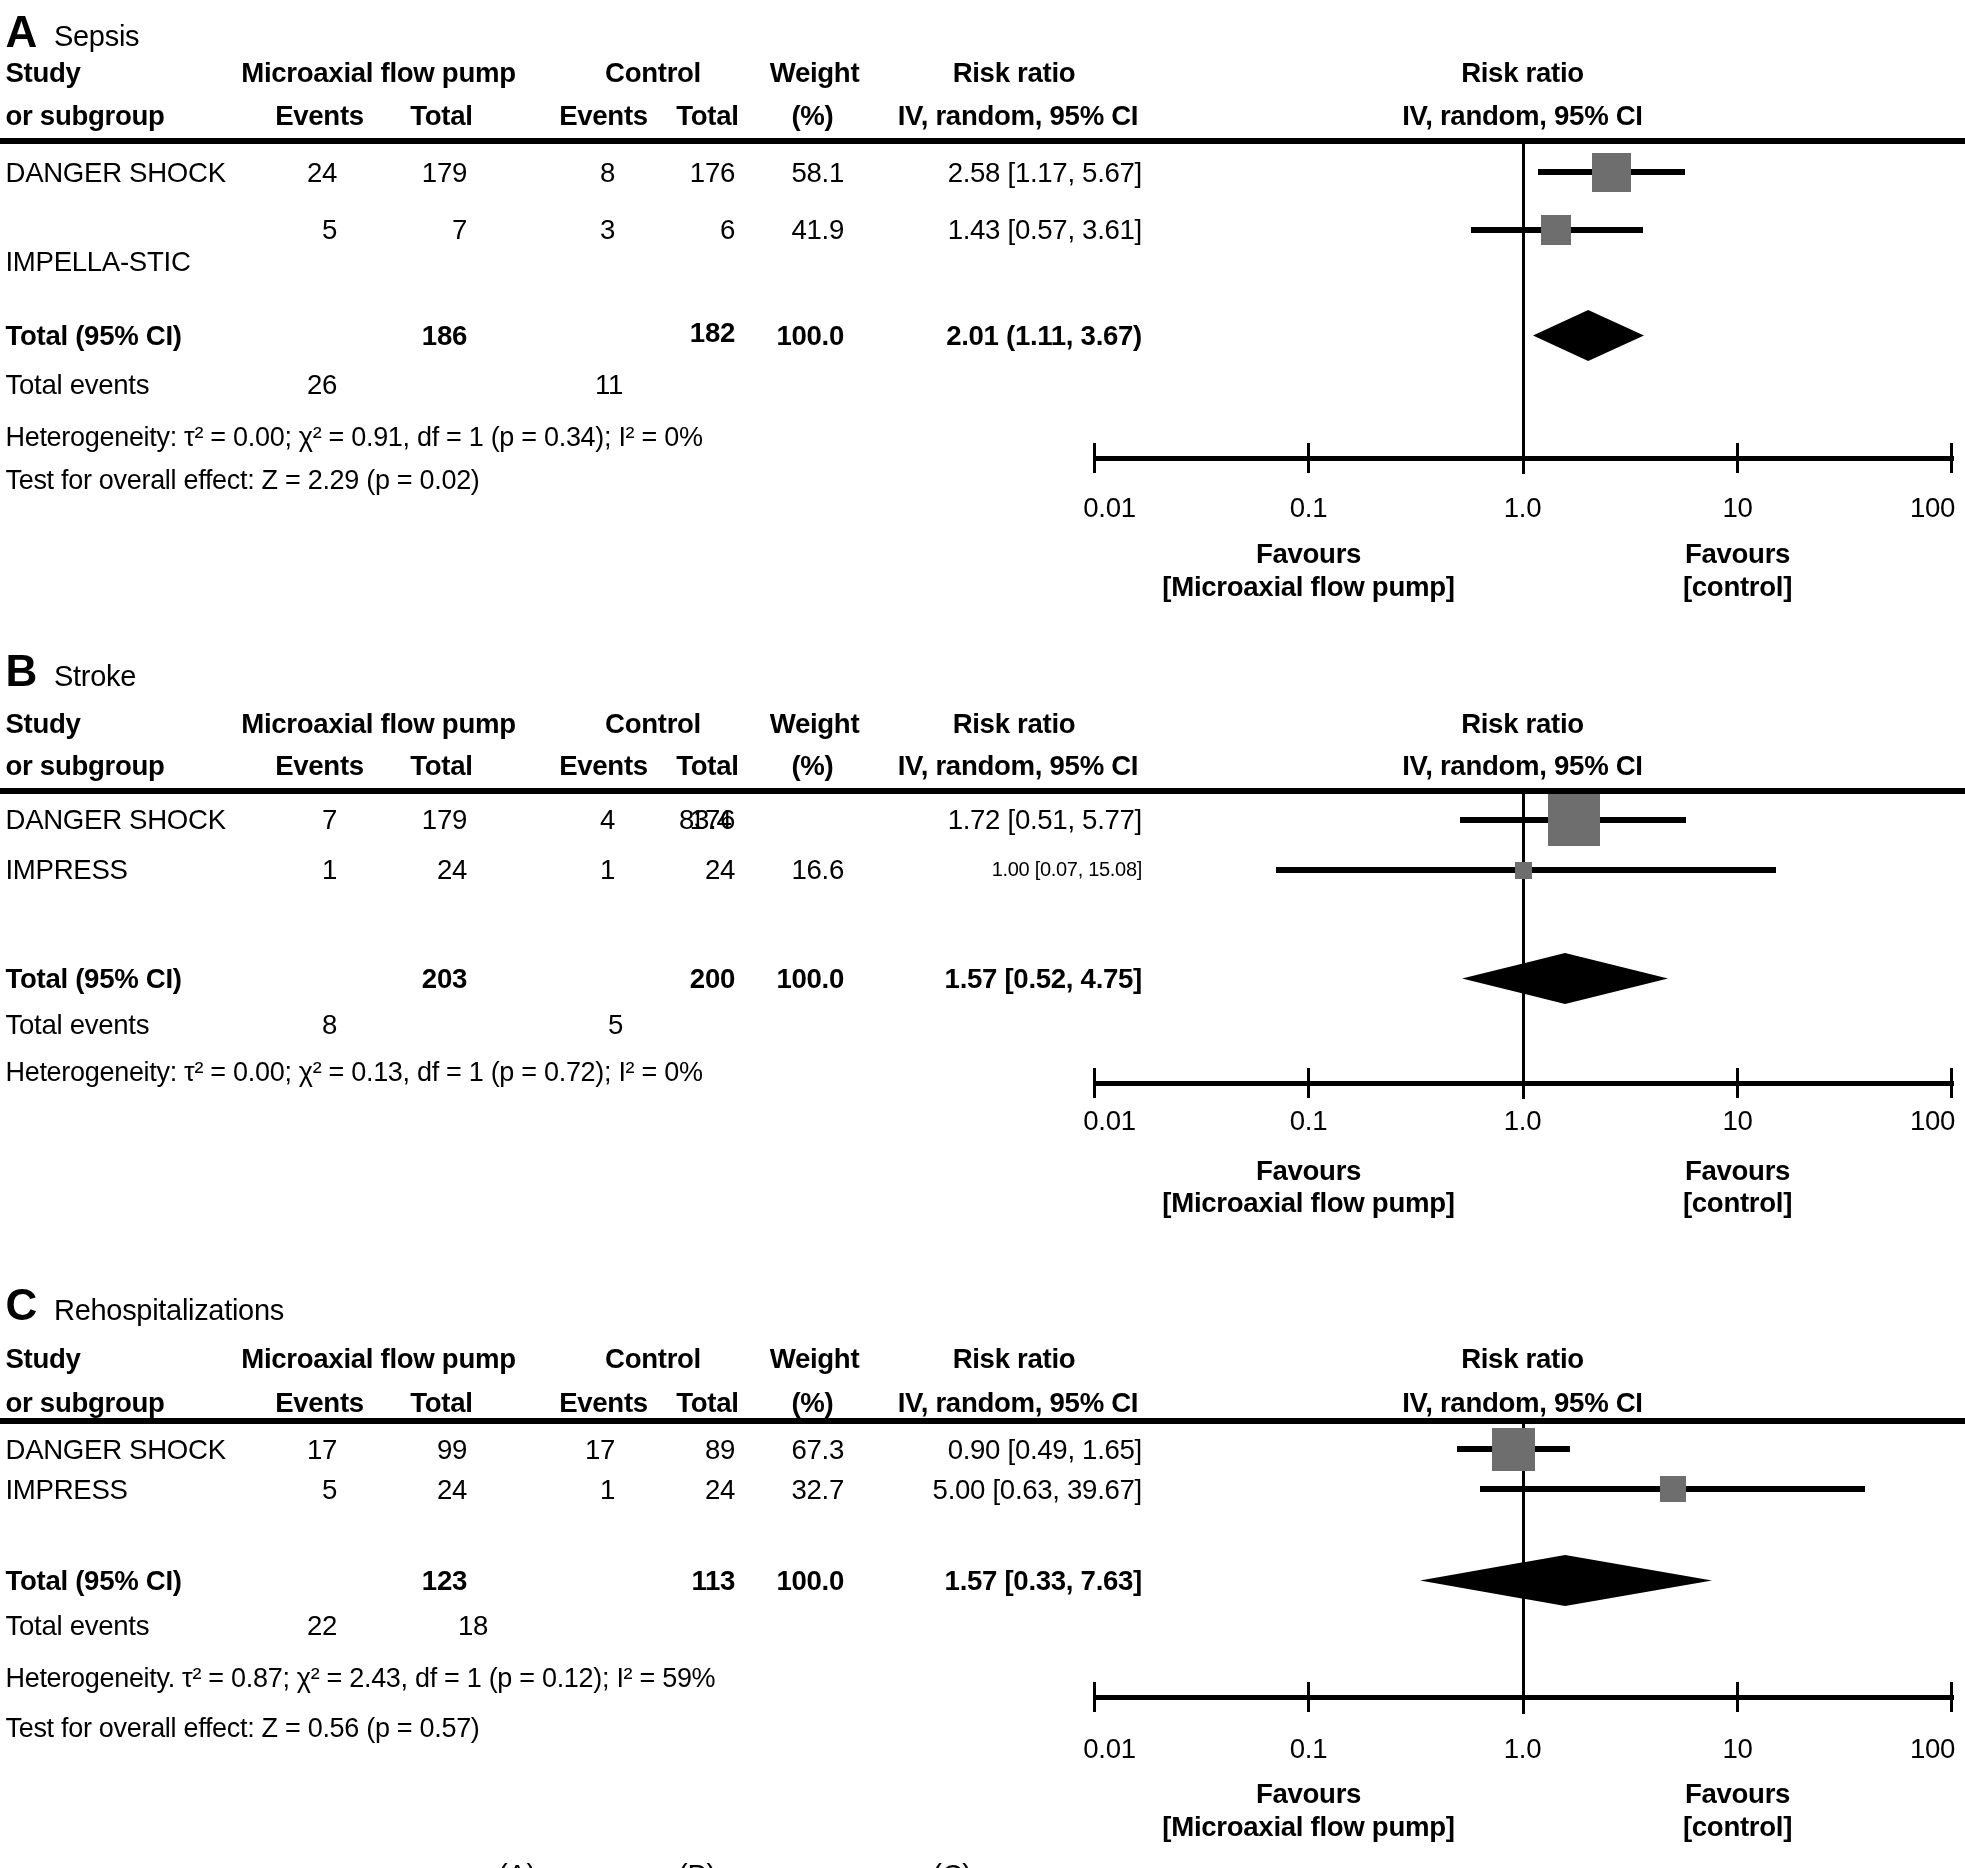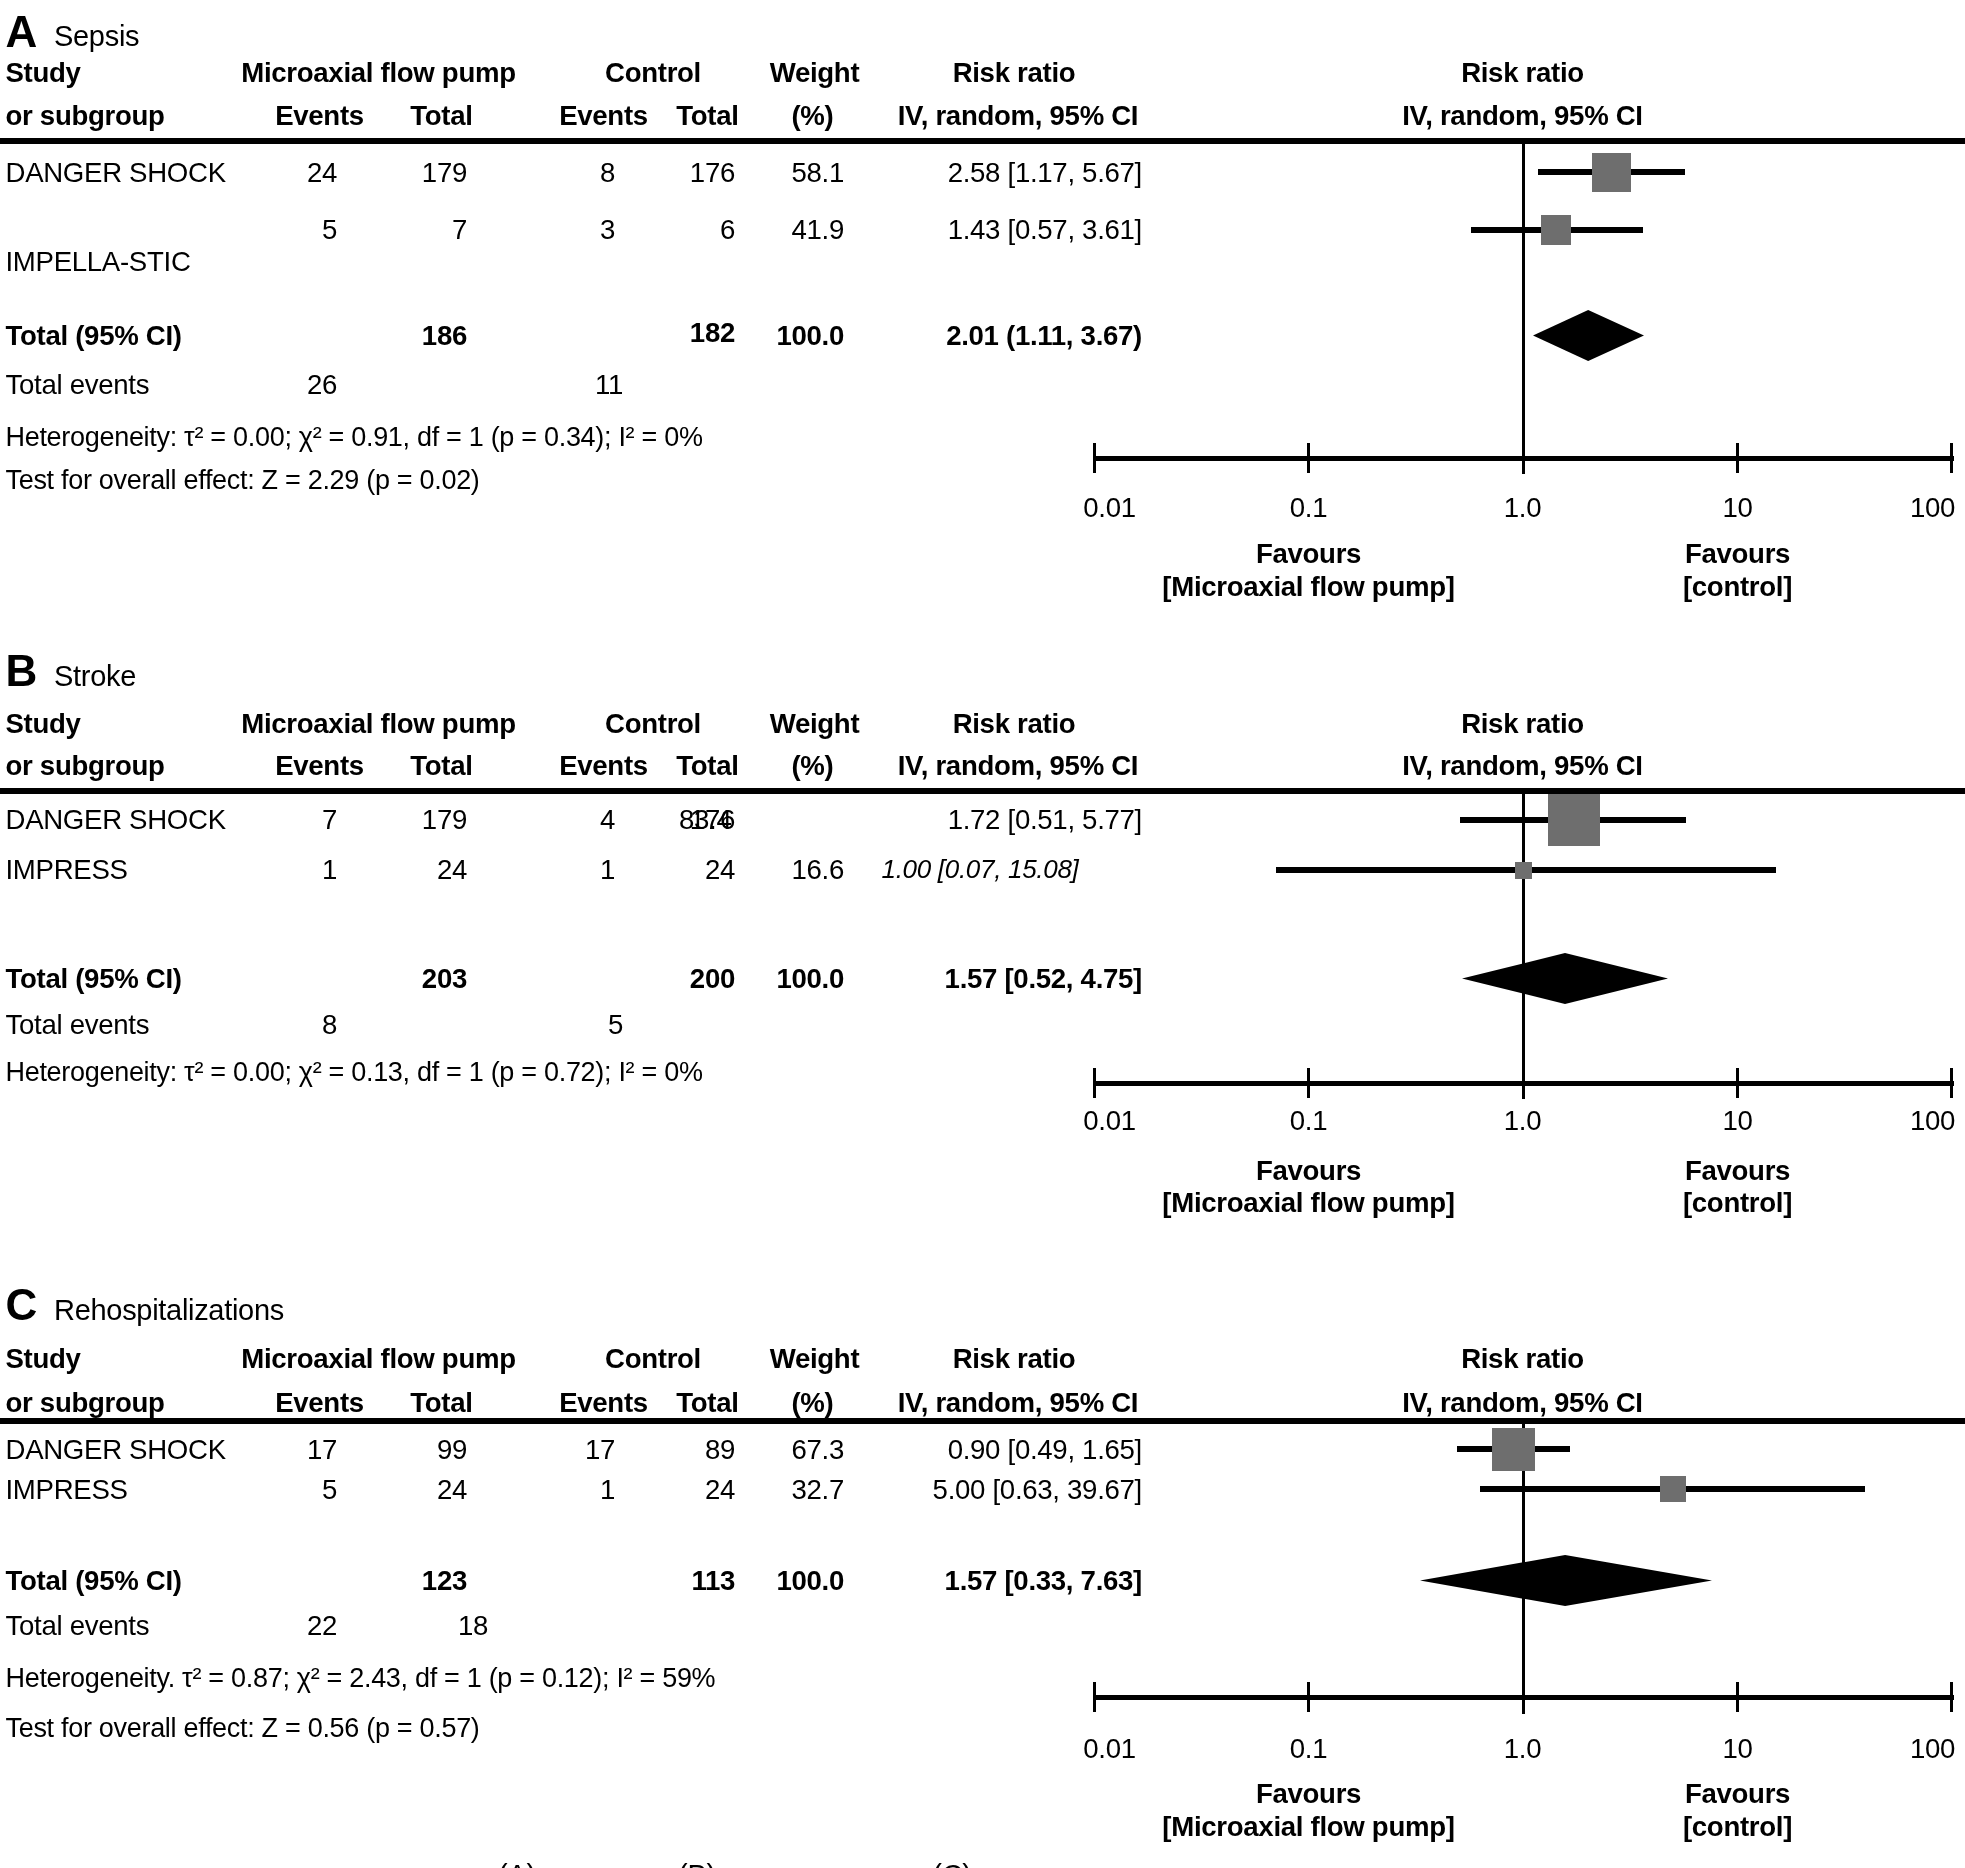--- a/index.html
+++ b/index.html
@@ -105,21 +105,21 @@
     <div class="t" style="top: 803px; font-size: 27.6px; line-height: 33px; left: 679px; width: 165px; ">83.4</div>
     <div class="t" style="top: 803px; font-size: 27.6px; line-height: 33px; left: 818px; width: 324px; text-align: right;">1.72 [0.51, 5.77]</div>
     <div class="line ci" style="left: 1460px; top: 817px; width: 226px; height: 6.2px;"></div>
     <div class="sq" style="left: 1548px; top: 794px; width: 52px; height: 52px;"></div>
     <div class="t" style="top: 853px; font-size: 27.6px; line-height: 33px; left: 5.5px;">IMPRESS</div>
     <div class="t" style="top: 853px; font-size: 27.6px; line-height: 33px; left: 172px; width: 165px; text-align: right;">1</div>
     <div class="t" style="top: 853px; font-size: 27.6px; line-height: 33px; left: 302px; width: 165px; text-align: right;">24</div>
     <div class="t" style="top: 853px; font-size: 27.6px; line-height: 33px; left: 450px; width: 165px; text-align: right;">1</div>
     <div class="t" style="top: 853px; font-size: 27.6px; line-height: 33px; left: 570px; width: 165px; text-align: right;">24</div>
     <div class="t" style="top: 853px; font-size: 27.6px; line-height: 33px; left: 679px; width: 165px; text-align: right;">16.6</div>
-    <div class="t" style="top: 853px; font-size: 26px; line-height: 33px; left: 818px; width: 324px; text-align: center; font-style: italic;">1.00 [0.07, 15.08]</div>
+    <div class="t" style="top: 853px; font-size: 20px; line-height: 33px; left: 818px; width: 324px; text-align: right;">1.00 [0.07, 15.08]</div>
     <div class="line ci" style="left: 1276px; top: 867px; width: 500px; height: 6.2px;"></div>
     <div class="sq" style="left: 1515px; top: 862px; width: 16.5px; height: 16.5px;"></div>
     <div class="t b" style="top: 962px; font-size: 27.6px; line-height: 33px; left: 5.5px;">Total (95% CI)</div>
     <div class="t b" style="top: 962px; font-size: 27.6px; line-height: 33px; left: 302px; width: 165px; text-align: right;">203</div>
     <div class="t b" style="top: 962px; font-size: 27.6px; line-height: 33px; left: 570px; width: 165px; text-align: right;">200</div>
     <div class="t b" style="top: 962px; font-size: 27.6px; line-height: 33px; left: 679px; width: 165px; text-align: right;">100.0</div>
     <div class="t b" style="top: 962px; font-size: 27.6px; line-height: 33px; left: 818px; width: 324px; text-align: right;">1.57 [0.52, 4.75]</div>
     <div class="line dia" style="left: 1462px; top: 953px; width: 206px; height: 51px; clip-path: polygon(0% 50%, 50% 0%, 100% 50%, 50% 100%);"></div>
     <div class="t" style="top: 1008px; font-size: 27.6px; line-height: 33px; left: 5.5px;">Total events</div>
     <div class="t" style="top: 1008px; font-size: 27.6px; line-height: 33px; left: 172px; width: 165px; text-align: right;">8</div>

